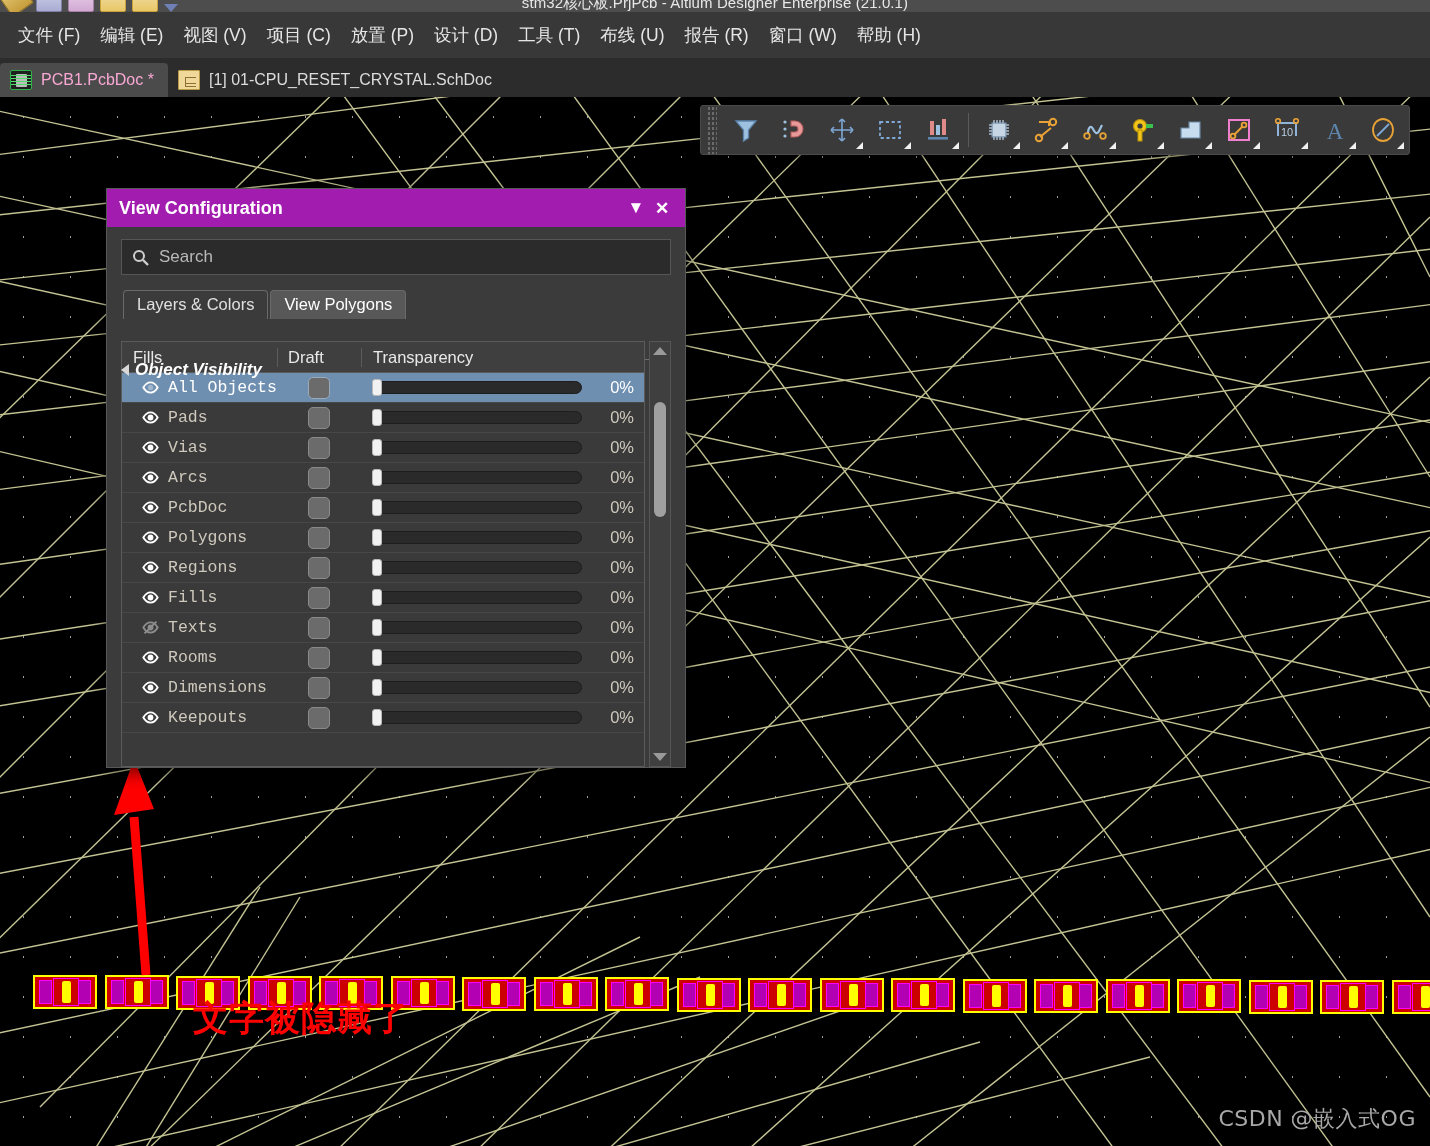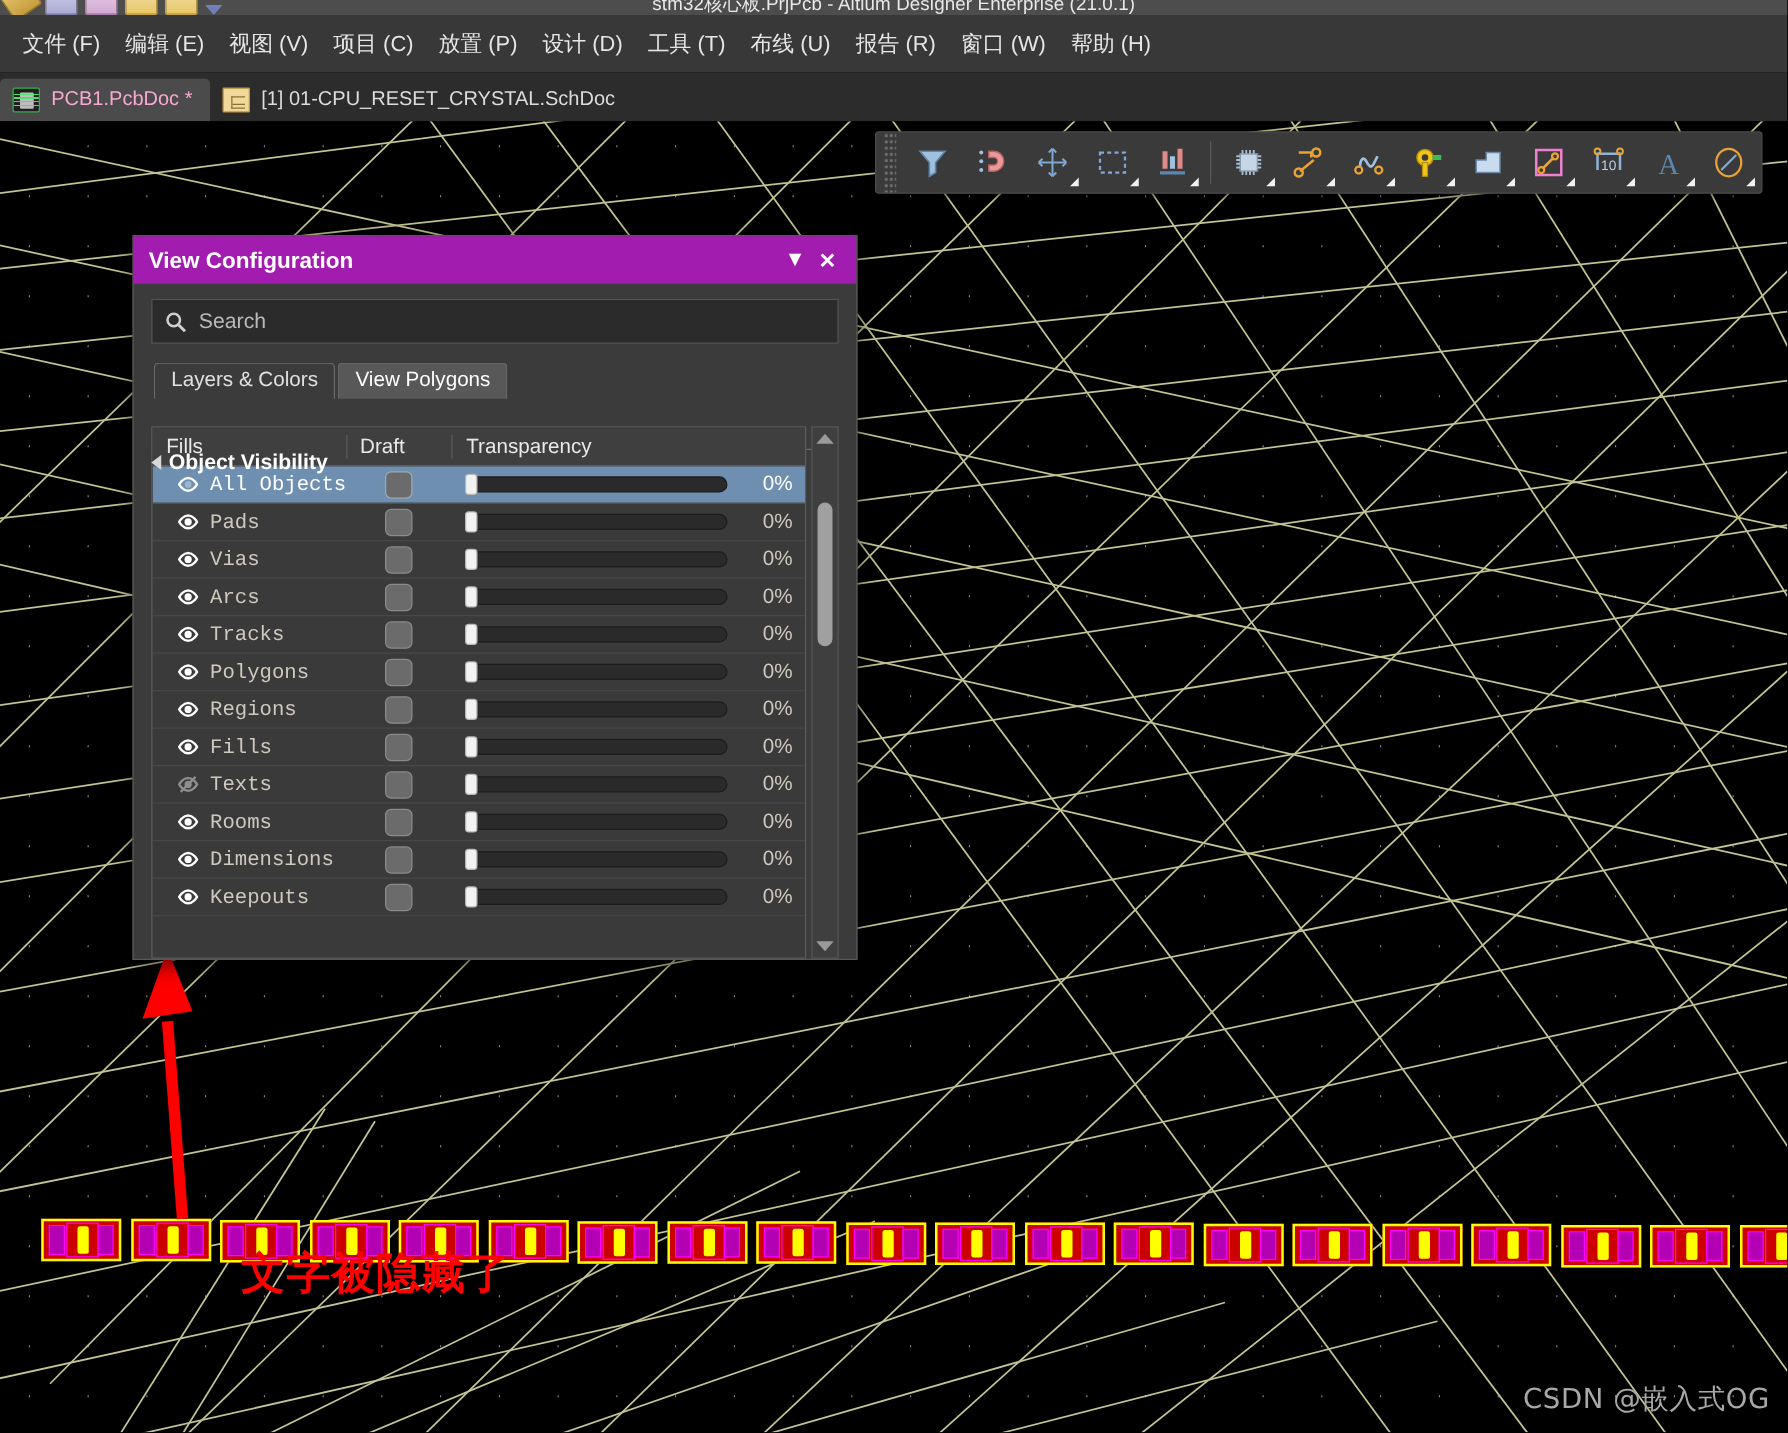--- a/index.html
+++ b/index.html
@@ -148,21 +148,21 @@
   .vc-tabs { display: flex; align-items: flex-end; margin-top: 14px; height: 30px; position: relative; z-index: 3;}
   .vc-tab {
     padding: 4px 13px 5px 13px; font-size: 16.5px; color: #e0e0e0;
     border: 1px solid #6a6a6a; border-bottom: none; border-radius: 4px 4px 0 0;
     background: #3b3b3b; margin-left: 2px;
   }
   .vc-tab.active { background: #585858; color: #ffffff; }
 
   .vc-section-label {
     position: absolute; left: 14px; top: 133px; color: #ffffff; font-size: 17px;
-    font-weight: bold; display: flex; align-items: center; gap: 6px; z-index: 1;
+    font-weight: bold; display: flex; align-items: center; gap: 6px; z-index: 1; font-style: italic;
   }
   .vc-section-label .tri {
     width: 0; height: 0; border-top: 6px solid transparent; border-bottom: 6px solid transparent;
     border-right: 8px solid #d8d8d8;
   }
   .vc-sep-line { position: absolute; left: 14px; right: 14px; top: 132px; height: 1px; background: #6e6e6e; }
 
   
   .vc-table-wrap {
     margin-top: 22px; flex: 1; display: flex; min-height: 0; position: relative;
@@ -704,21 +704,21 @@
                   </div>
                   <div class="pct">0%</div>
                 </div>
               </div>
               <div class="vc-row">
                 <div class="cell-name">
                   <svg class="eye" viewBox="0 0 20 20">
                     <path d="M10 4C5 4 1.6 10 1.6 10S5 16 10 16s8.4-6 8.4-6S15 4 10 4z" fill="none" stroke="#ffffff" stroke-width="2.2"></path>
                     <circle cx="10" cy="10" r="3.4" fill="#ffffff"></circle>
                   </svg>
-                  <span>Tracks</span>
+                  <span>PcbDoc</span>
                 </div>
                 <div class="cell-draft">
                   <div class="chk"></div>
                 </div>
                 <div class="cell-trans">
                   <div class="slider">
                     <div class="slider-track"></div>
                     <div class="slider-thumb"></div>
                   </div>
                   <div class="pct">0%</div>

